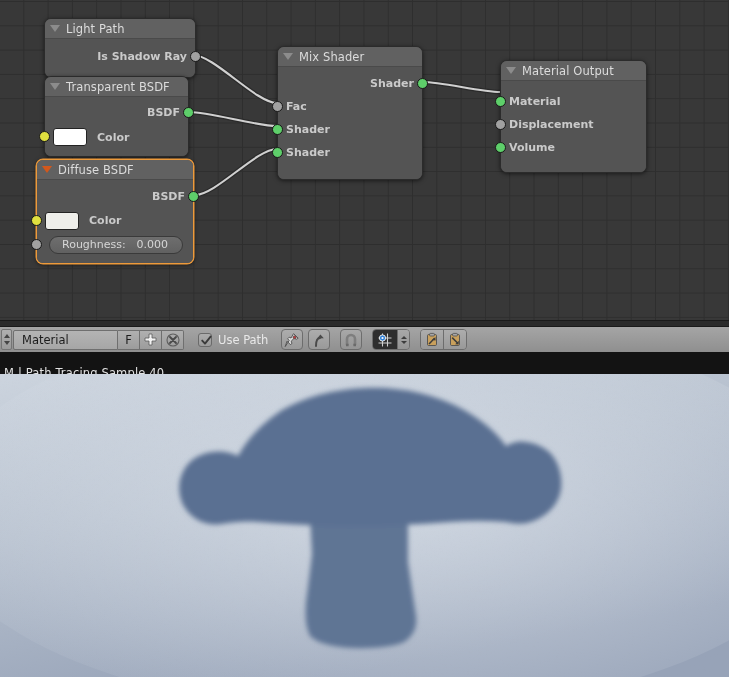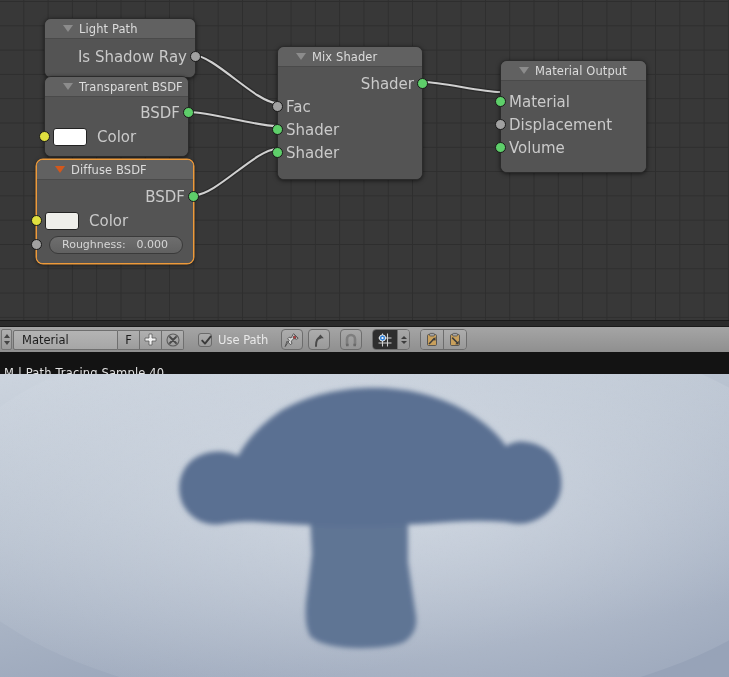--- a/index.html
+++ b/index.html
@@ -44,21 +44,21 @@
   .node.selected {
     border: 1px solid #ed9a3b;
     box-shadow: 0 0 0 0.5px #ed9a3b, 0 1px 4px rgba(0,0,0,0.55);
   }
   .node-header {
     height: 20px;
     border-radius: 6px 6px 0 0;
     background: #616161;
     display: flex;
     align-items: center;
-    padding-left: 18px;
+    padding-left: 5px;
     box-sizing: border-box;
     border-bottom: 1px solid #4a4a4a;
   }
   .node-header .tri {
     width: 0; height: 0;
     border-left: 5px solid transparent;
     border-right: 5px solid transparent;
     border-top: 7px solid #8c8c8c;
     margin-right: 6px;
     flex: none;
@@ -81,23 +81,24 @@
   .row {
     position: relative;
     height: 23px;
     display: flex;
     align-items: center;
     padding: 0 8px;
     box-sizing: border-box;
   }
   .row.out { justify-content: flex-end; }
   .row-label {
-    font-size: 15px;
+    font-size: 11px;
     color: #cacaca;
     white-space: nowrap;
+    font-weight: bold;
   }
 
   
   .socket {
     position: absolute;
     width: 11px; height: 11px;
     border-radius: 50%;
     border: 1px solid #191919;
     box-sizing: border-box;
     z-index: 5;

